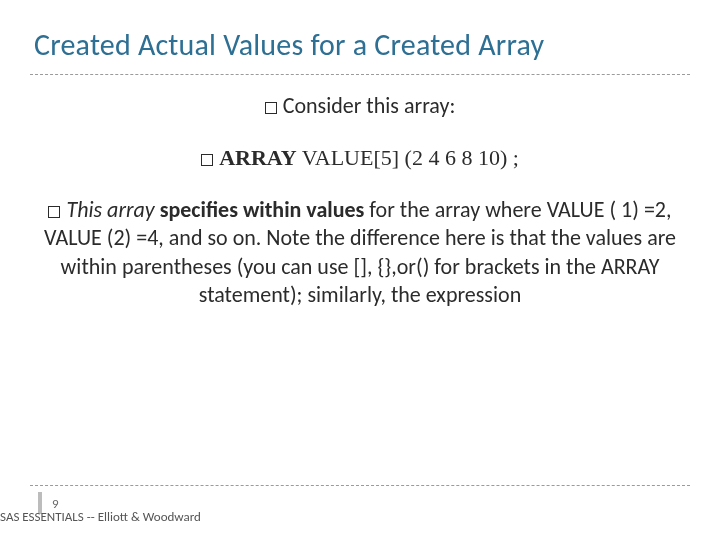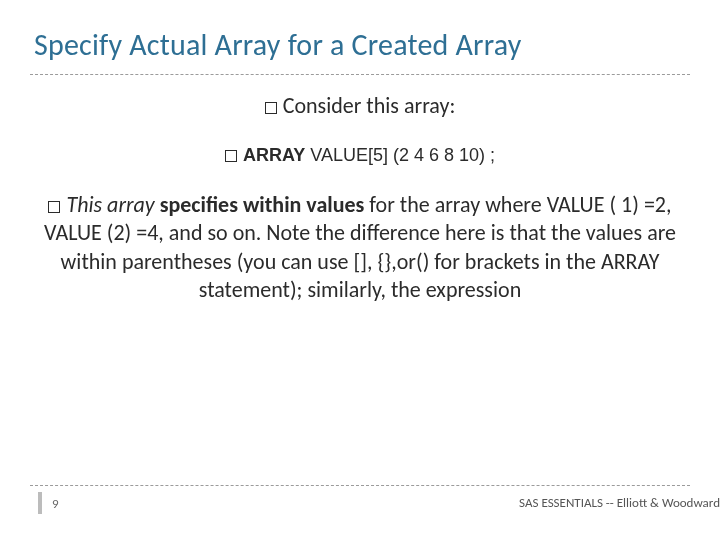--- a/index.html
+++ b/index.html
@@ -51,22 +51,22 @@
   .bullet {
     display: inline-block;
     width: 12px;
     height: 12px;
     border: 1.5px solid #2b2b2b;
     margin-right: 6px;
     vertical-align: -1px;
     box-sizing: border-box;
   }
   .mono {
-    font-family: Liberation Sans, sans-serif;
-    font-size: 18px;
+    font-family: Liberation Serif, serif;
+    font-size: 22px;
   }
   .mono .kw {
     font-weight: 700;
   }
   .para .lead {
     display: inline;
     font-style: italic;
   }
   .para .rest {
     display: inline;
@@ -91,35 +91,35 @@
     height: 22px;
     background: #bcbcbc;
     margin-right: 10px;
   }
   .page-num {
     font-size: 13px;
     color: #666;
   }
   .footer-text {
     position: absolute;
-    bottom: 30px;
+    bottom: 16px;
     left: 0;
     right: 0;
-    text-align: right;
+    text-align: left;
     font-size: 13px;
     color: #555;
   }
   .strong { font-weight: 700; }
 </style>
 </head>
 <body>
 
 <div class="slide">
 
-  <div class="title">Specify Actual Array for a Created Array</div>
+  <div class="title">Created Actual Values for a Created Array</div>
   <div class="title-rule"></div>
 
   <div class="body">
 
     <div class="item">
       <span class="bullet"></span><span>Consider this array:</span>
     </div>
 
     <div class="item mono">
       <span class="bullet"></span><span class="kw">ARRAY</span><span> VALUE[5]  (2 4 6 8 10)  ;</span>

